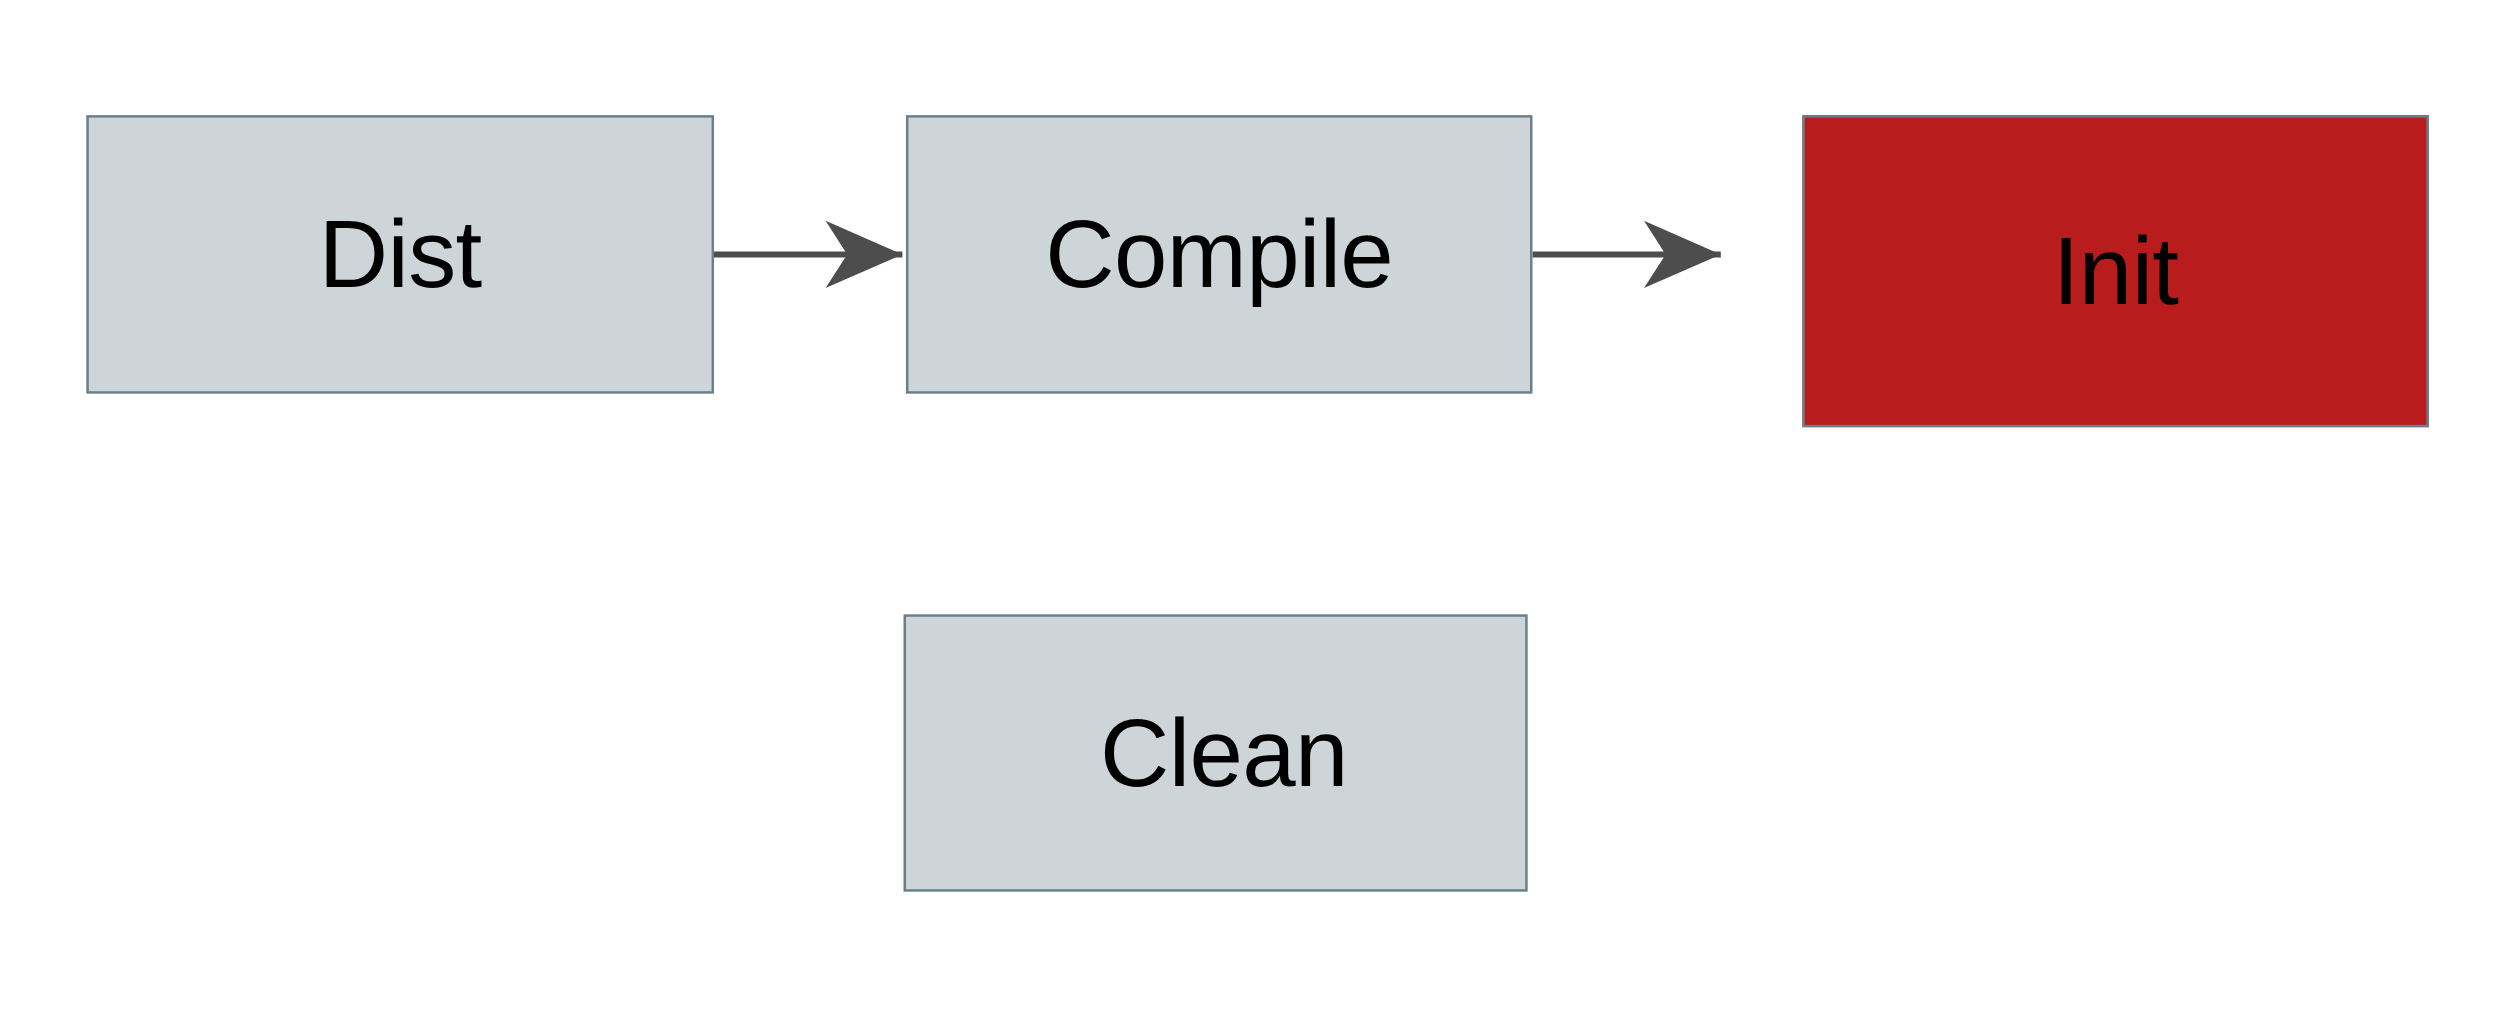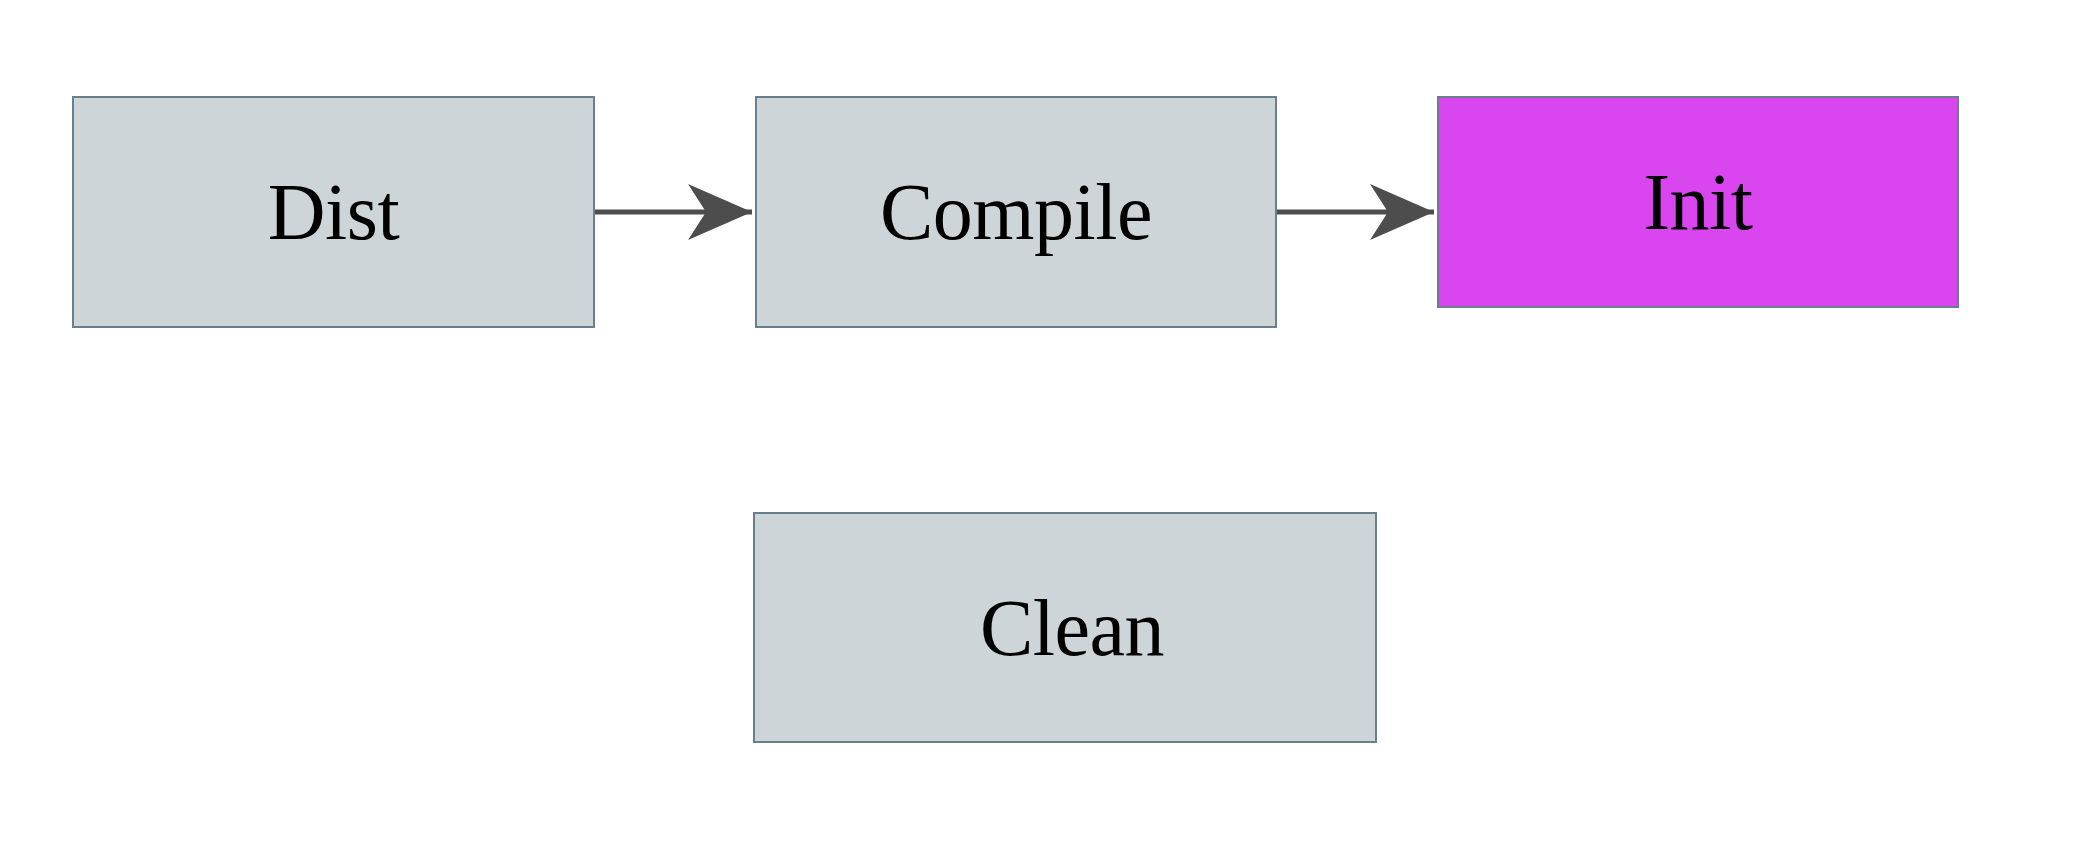--- a/index.html
+++ b/index.html
@@ -21,21 +21,21 @@
   .node {
     position: absolute;
     box-sizing: border-box;
     background: #ced5d8;
     border: 2px solid #69808c;
     display: flex;
     align-items: center;
     justify-content: center;
   }
   .node-label {
-    font-family: Liberation Serif, serif;
+    font-family: Liberation Sans, sans-serif;
     font-size: 80px;
     font-weight: 300;
     color: #000000;
     line-height: 1;
     letter-spacing: -0.5px;
     white-space: nowrap;
     user-select: none;
   }
   .edge-layer {
     position: absolute;
@@ -85,21 +85,21 @@
   <div class="edge-hit" id="edge-compile-init-hit" style="left: 1277px; top: 195px; width: 160px;"></div>
 
   <div class="node" id="node-dist" style="left: 72px; top: 96px; width: 523px; height: 232px; background: rgb(206, 213, 216); border-color: rgb(105, 128, 140);">
     <span class="node-label" style="color: rgb(0, 0, 0);">Dist</span>
   </div>
 
   <div class="node" id="node-compile" style="left: 755px; top: 96px; width: 522px; height: 232px; background: rgb(206, 213, 216); border-color: rgb(105, 128, 140);">
     <span class="node-label" style="color: rgb(0, 0, 0); text-align: right;">Compile</span>
   </div>
 
-  <div class="node" id="node-init" style="left: 1437px; top: 96px; width: 522px; height: 212px; background: #d946ef; border-color: rgb(105, 128, 140);">
+  <div class="node" id="node-init" style="left: 1502px; top: 96px; width: 522px; height: 260px; background: #b91c1c; border-color: rgb(105, 128, 140);">
     <span class="node-label" style="color: rgb(0, 0, 0);">Init</span>
   </div>
 
-  <div class="node" id="node-clean" style="left: 753px; top: 512px; width: 624px; height: 231px; background: rgb(206, 213, 216); border-color: rgb(105, 128, 140); padding-left: 14px;">
+  <div class="node" id="node-clean" style="left: 753px; top: 512px; width: 520px; height: 231px; background: rgb(206, 213, 216); border-color: rgb(105, 128, 140); padding-left: 14px;">
     <span class="node-label" style="color: rgb(0, 0, 0);">Clean</span>
   </div>
 
 </div>
 
 </body></html>

